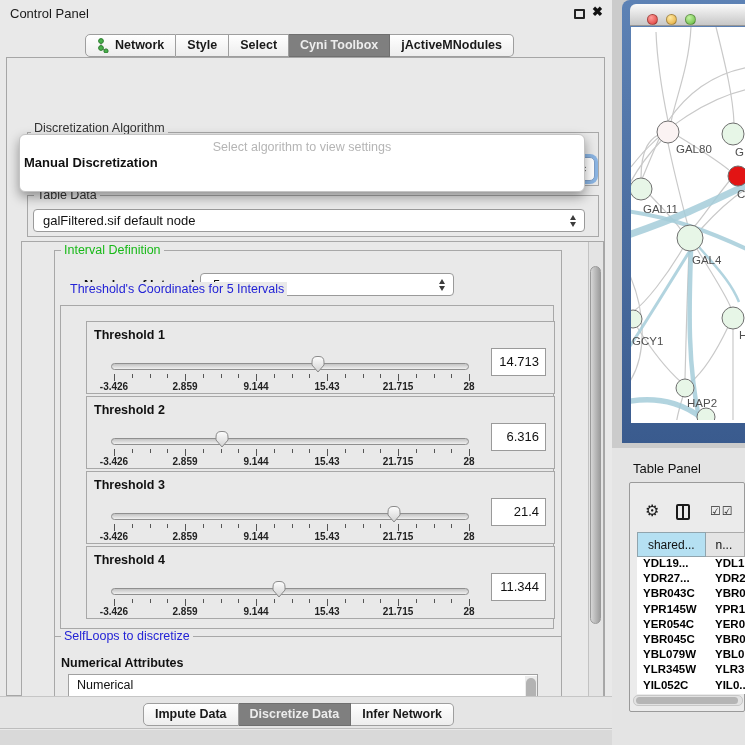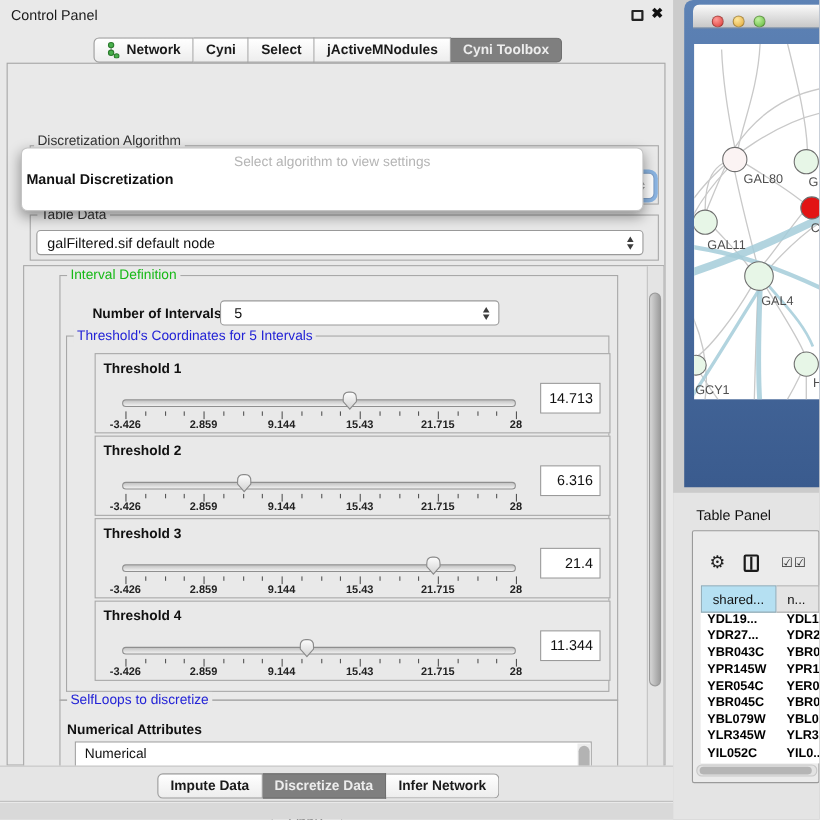--- a/index.html
+++ b/index.html
@@ -83,21 +83,21 @@
   #bstrip { left:0; top:696px; width:612px; height:33px; background:#e5e5e5; border-top:1px solid #c6c6c6; border-bottom:1px solid #bdbdbd; }
   #bot-tabs { left:143px; top:703px; height:23px; display:flex;text-align:center; }
   #bband { left:0; top:730px; width:612px; height:15px; background:#d9d9d9; }
 
   
   #right-bg { left:612px; top:0; width:133px; height:745px; background:#cbcbcb; }
   #netwin { left:622px; top:0; width:123px; height:443px; background:linear-gradient(#5d82b5,#3a5b8e); border-top-left-radius:8px; }
   #nt-bar { left:8px; top:4px; width:115px; height:22px; background:linear-gradient(#fbfbfb,#c7c7c7);
             border-top-left-radius:6px; border-bottom:1px solid #979797; }
   .light { position:absolute; top:10px; width:11px; height:11px; border-radius:50%; border:1px solid rgba(0,0,0,.28); }
-  #canvas { left:9px; top:27px; width:114px; height:323px; background:#fff; overflow:hidden;margin-top:13px; }
+  #canvas { left:9px; top:27px; width:114px; height:396px; background:#fff; overflow:hidden; }
 
   #tp-bg { left:612px; top:448px; width:133px; height:297px; background:#e4e4e4; }
   #tp-title { left:633px; top:461px; font-size:13px; color:#111; }
   #tp-box { left:629px; top:482px; width:116px; height:230px; border:1px solid #9a9a9a; background:#ebebeb; border-radius:2px; }
   #gear-ic { left:645px; top:501px; font-size:16px; color:#1d1d1d; }
   #col-ic { left:676px; top:504px; width:14px; height:16px; border:2px solid #1a1a1a; border-radius:2px; }
   #col-ic::after { content:""; position:absolute; left:4px; top:0; width:2px; height:12px; background:#1a1a1a; }
   #chk-ic { left:710px; top:504px; font-size:12px; letter-spacing:1px; color:#2a2a2a; }
 
   #tbl { left:637px; top:532px; width:108px; height:162px; overflow:hidden; background:#fff; }
@@ -124,30 +124,30 @@
         <svg width="13" height="15" viewBox="0 0 13 15">
           <line x1="4" y1="3" x2="4" y2="10" stroke="#8a8a8a"></line>
           <line x1="4" y1="10" x2="9" y2="13" stroke="#8a8a8a"></line>
           <circle cx="4" cy="3" r="2.4" fill="#49b04c" stroke="#2c7b2e"></circle>
           <circle cx="4" cy="10" r="2.4" fill="#49b04c" stroke="#2c7b2e"></circle>
           <circle cx="9" cy="13" r="2.1" fill="#49b04c" stroke="#2c7b2e"></circle>
         </svg>
         <span>Network</span>
       </div>
       <div class="seg">
-        <span>Cyni</span>
+        <span>Style</span>
       </div>
       <div class="seg">
         <span>Select</span>
       </div>
+      <div class="seg sel">
+        <span>Cyni Toolbox</span>
+      </div>
       <div class="seg">
         <span>jActiveMNodules</span>
-      </div>
-      <div class="seg sel">
-        <span>Cyni Toolbox</span>
       </div>
     </div>
 
   <div class="abs" id="main">
     <div class="abs group" id="algo-group"></div>
     <div class="abs gtitle dark" id="algo-title">Discretization Algorithm</div>
 
     <div class="abs" id="algo-combo">
       <span class="updown">
           <span class="tri-up"></span>
@@ -177,21 +177,21 @@
       <div class="abs" id="noi-label" style="left:62px;top:36px;">Number of Intervals</div>
       <div class="abs" id="noi-spin" style="left:178px;top:31px;">
         <span>5</span>
         <span class="updown">
             <span class="tri-up"></span>
             <span class="tri-dn"></span>
           </span>
       </div>
 
       <div class="abs group" id="thr-group" style="left:38px;top:63px;"></div>
-      <div class="abs gtitle blue" id="thr-title" style="left:45px;top:56px;">Threshold's Coordinates for 5 Intervals</div>
+      <div class="abs gtitle blue" id="thr-title" style="left:45px;top:40px;">Threshold's Coordinates for 5 Intervals</div>
 
       <div id="thr-container">
           <div class="tpanel" style="top: 79px;">
             <div class="tlabel">Threshold 1</div>
             <div class="track"></div>
             <div class="tick" style="left:27.0px;top:52px;height:7px;"></div>
             <div class="tick" style="left:44.8px;top:52px;height:4px;"></div>
             <div class="tick" style="left:62.5px;top:52px;height:4px;"></div>
             <div class="tick" style="left:80.3px;top:52px;height:4px;"></div>
             <div class="tick" style="left:98.0px;top:52px;height:7px;"></div>

